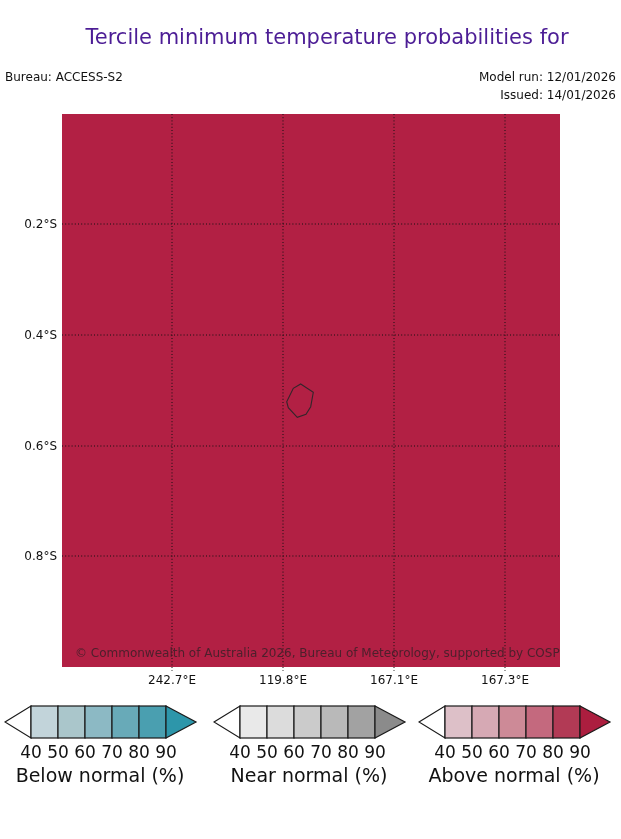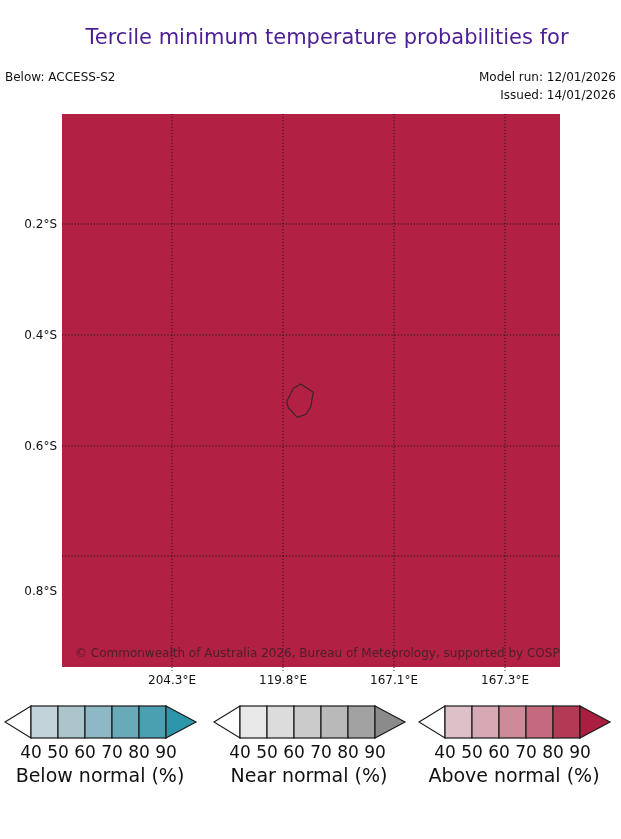--- a/index.html
+++ b/index.html
@@ -87,21 +87,21 @@
 </head>
 <body>
 
 <div class="fig">
 
   <div class="title">
     <div>Tercile minimum temperature probabilities for</div>
   </div>
 
   <div class="meta meta-left">
-    <div>Below: ACCESS-S2</div>
+    <div>Bureau: ACCESS-S2</div>
   </div>
 
   <div class="meta meta-right">
     <div>Model run: 12/01/2026</div>
     <div>Issued: 14/01/2026</div>
   </div>
 
   <div class="map-bg" id="map-bg" style="background: rgb(178, 32, 68);">
     <div class="copyright">© Commonwealth of Australia 2026, Bureau of Meteorology, supported by COSPPac</div>
   </div>
@@ -119,24 +119,24 @@
       <line x1="0" y1="221" x2="498" y2="221" stroke="#111111" stroke-width="1" stroke-dasharray="1 2.2"></line>
       <line x1="0" y1="332" x2="498" y2="332" stroke="#111111" stroke-width="1" stroke-dasharray="1 2.2"></line>
       <line x1="0" y1="442" x2="498" y2="442" stroke="#111111" stroke-width="1" stroke-dasharray="1 2.2"></line>
       <polygon points="238.7,270 251.3,278.3 248.7,292.7 244,300.3 235.3,303.3 226.3,293.7 224.7,287.7 231.3,274.3" fill="none" stroke="#33262b" stroke-width="1.1"></polygon>
     </svg>
 
   <div id="yticks">
       <div class="ytick" style="top: 216px;">0.2°S</div>
       <div class="ytick" style="top: 327px;">0.4°S</div>
       <div class="ytick" style="top: 438px;">0.6°S</div>
-      <div class="ytick" style="top: 548px; margin-top: 35px;">0.8°S</div>
+      <div class="ytick" style="top: 548px;">0.8°S</div>
     </div>
   <div id="xticks">
-      <div class="xtick" style="left: 132px;">204.3°E</div>
+      <div class="xtick" style="left: 132px;">242.7°E</div>
       <div class="xtick" style="left: 243px;">119.8°E</div>
       <div class="xtick" style="left: 354px;">167.1°E</div>
       <div class="xtick" style="left: 465px;">167.3°E</div>
     </div>
   <div id="colorbars">
       <svg class="cbar" viewBox="0 0 205 88" style="left: 4px;">
         <polygon points="1,18 27,2 27,34" fill="#ffffff" stroke="#1a1a1a" stroke-width="1.2"></polygon>
         <rect x="27" y="2" width="27" height="32" fill="#c2d4da" stroke="#1a1a1a" stroke-width="1.2"></rect>
         <rect x="54" y="2" width="27" height="32" fill="#aac6cb" stroke="#1a1a1a" stroke-width="1.2"></rect>
         <rect x="81" y="2" width="27" height="32" fill="#8cb9c4" stroke="#1a1a1a" stroke-width="1.2"></rect>

